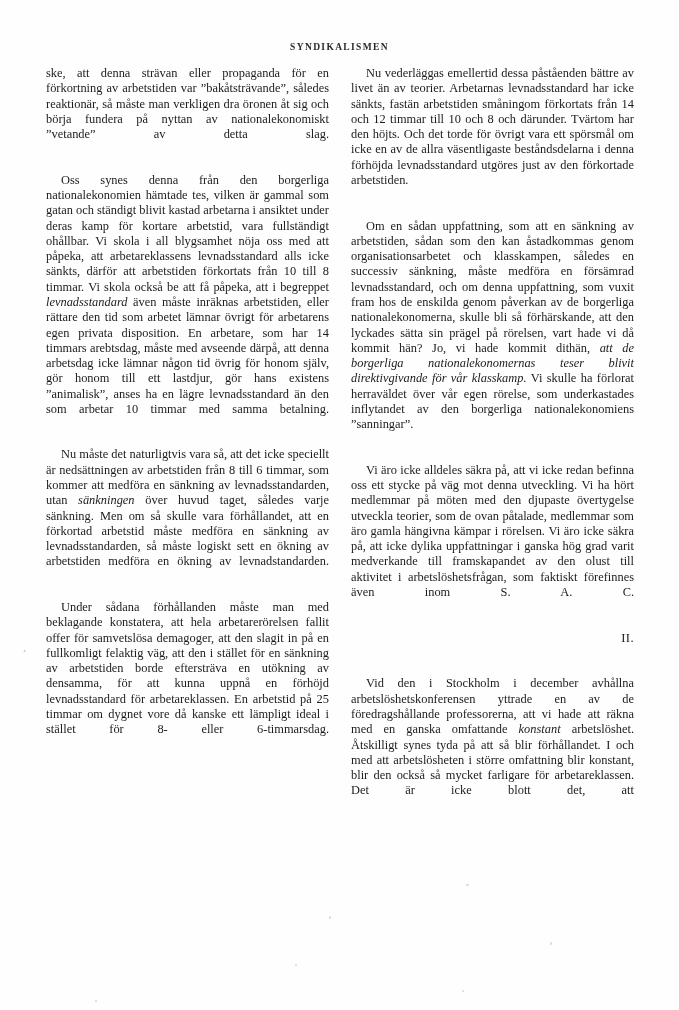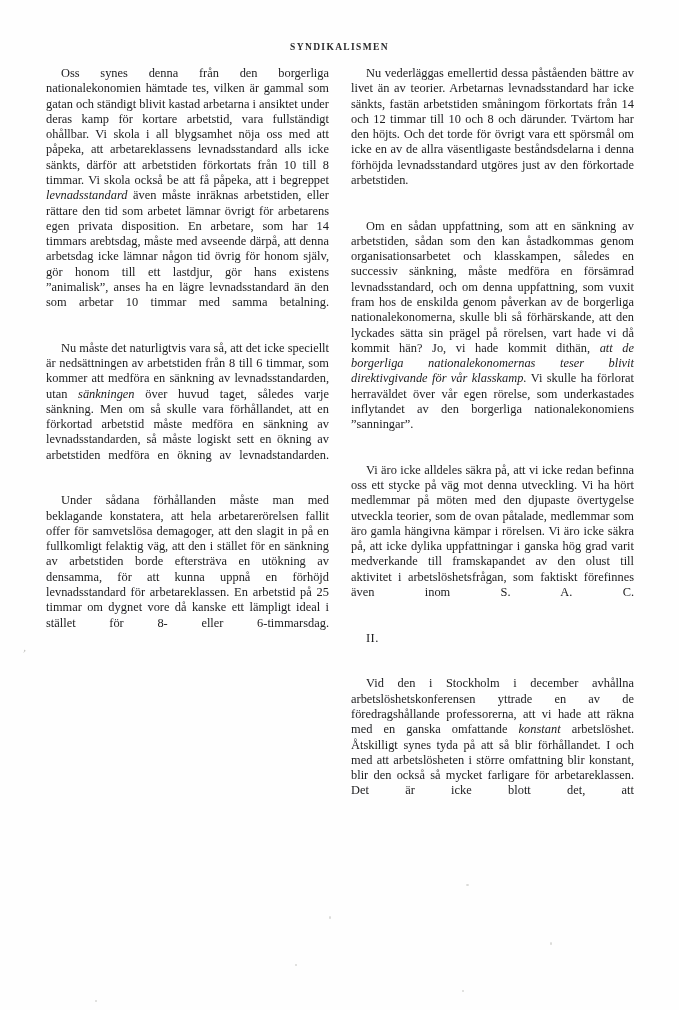--- a/index.html
+++ b/index.html
@@ -82,21 +82,21 @@
   }
   .col p + p {
     margin-top: 15px;
   }
 
   .col i, .col em {
     font-style: italic;
   }
 
   .sec-head {
-    text-align: left;
+    text-align: right;
     text-indent: 0;
     margin: 15.3px 0 3px 0 !important;
     font-size: 12.6px;
     letter-spacing: .4px;
   }
 
   
   .col p::after {
     content: "";
     display: inline-block;
@@ -105,20 +105,21 @@
 </style>
 </head>
 <body>
 
 <div class="page">
 
   <div class="running-head">SYNDIKALISMEN</div>
 
   <div class="columns">
     <div class="col" id="col-left">
+        <p class="noindent"><span>ske, att denna strävan eller propaganda för en förkortning av arbetstiden var ”bakåtsträvande”, således reaktionär, så måste man verkligen dra öronen åt sig och börja fundera på nyttan av nationalekonomiskt ”vetande” av detta slag.</span></p>
         <p class=""><span>Oss synes denna från den borgerliga nationalekonomien hämtade tes, vilken är gammal som gatan och ständigt blivit kastad arbetarna i ansiktet under deras kamp för kortare arbetstid, vara fullständigt ohållbar. Vi skola i all blygsamhet nöja oss med att påpeka, att arbetareklassens levnadsstandard alls icke sänkts, därför att arbetstiden förkortats från 10 till 8 timmar. Vi skola också be att få påpeka, att i begreppet </span><i>levnadsstandard</i><span> även måste inräknas arbetstiden, eller rättare den tid som arbetet lämnar övrigt för arbetarens egen privata disposition. En arbetare, som har 14 timmars arebtsdag, måste med avseende därpå, att denna arbetsdag icke lämnar någon tid övrig för honom själv, gör honom till ett lastdjur, gör hans existens ”animalisk”, anses ha en lägre levnadsstandard än den som arbetar 10 timmar med samma betalning.</span></p>
         <p class=""><span>Nu måste det naturligtvis vara så, att det icke speciellt är nedsättningen av arbetstiden från 8 till 6 timmar, som kommer att medföra en sänkning av levnadsstandarden, utan </span><i>sänkningen</i><span> över huvud taget, således varje sänkning. Men om så skulle vara förhållandet, att en förkortad arbetstid måste medföra en sänkning av levnadsstandarden, så måste logiskt sett en ökning av arbetstiden medföra en ökning av levnadstandarden.</span></p>
         <p class=""><span>Under sådana förhållanden måste man med beklagande konstatera, att hela arbetarerörelsen fallit offer för samvetslösa demagoger, att den slagit in på en fullkomligt felaktig väg, att den i stället för en sänkning av arbetstiden borde eftersträva en utökning av densamma, för att kunna uppnå en förhöjd levnadsstandard för arbetareklassen. En arbetstid på 25 timmar om dygnet vore då kanske ett lämpligt ideal i stället för 8- eller 6-timmarsdag.</span></p>
       </div>
     <div class="col" id="col-right">
         <p class=""><span>Nu vederläggas emellertid dessa påståenden bättre av livet än av teorier. Arbetarnas levnadsstandard har icke sänkts, fastän arbetstiden småningom förkortats från 14 och 12 timmar till 10 och 8 och därunder. Tvärtom har den höjts. Och det torde för övrigt vara ett spörsmål om icke en av de allra väsentligaste beståndsdelarna i denna förhöjda levnadsstandard utgöres just av den förkortade arbetstiden.</span></p>
         <p class=""><span>Om en sådan uppfattning, som att en sänkning av arbetstiden, sådan som den kan åstadkommas genom organisationsarbetet och klasskampen, således en successiv sänkning, måste medföra en försämrad levnadsstandard, och om denna uppfattning, som vuxit fram hos de enskilda genom påverkan av de borgerliga nationalekonomerna, skulle bli så förhärskande, att den lyckades sätta sin prägel på rörelsen, vart hade vi då kommit hän? Jo, vi hade kommit dithän, </span><i>att de borgerliga nationalekonomernas teser blivit direktivgivande för vår klasskamp.</i><span> Vi skulle ha förlorat herraväldet över vår egen rörelse, som underkastades inflytandet av den borgerliga nationalekonomiens ”sanningar”.</span></p>
         <p class=""><span>Vi äro icke alldeles säkra på, att vi icke redan befinna oss ett stycke på väg mot denna utveckling. Vi ha hört medlemmar på möten med den djupaste övertygelse utveckla teorier, som de ovan påtalade, medlemmar som äro gamla hängivna kämpar i rörelsen. Vi äro icke säkra på, att icke dylika uppfattningar i ganska hög grad varit medverkande till framskapandet av den olust till aktivitet i arbetslöshetsfrågan, som faktiskt förefinnes även inom S. A. C.</span></p>
         <p class="sec-head "><span>II.</span></p>
         <p class=""><span>Vid den i Stockholm i december avhållna arbetslöshetskonferensen yttrade en av de föredragshållande professorerna, att vi hade att räkna med en ganska omfattande </span><i>konstant</i><span> arbetslöshet. Åtskilligt synes tyda på att så blir förhållandet. I och med att arbetslösheten i större omfattning blir konstant, blir den också så mycket farligare för arbetareklassen. Det är icke blott det, att</span></p>

